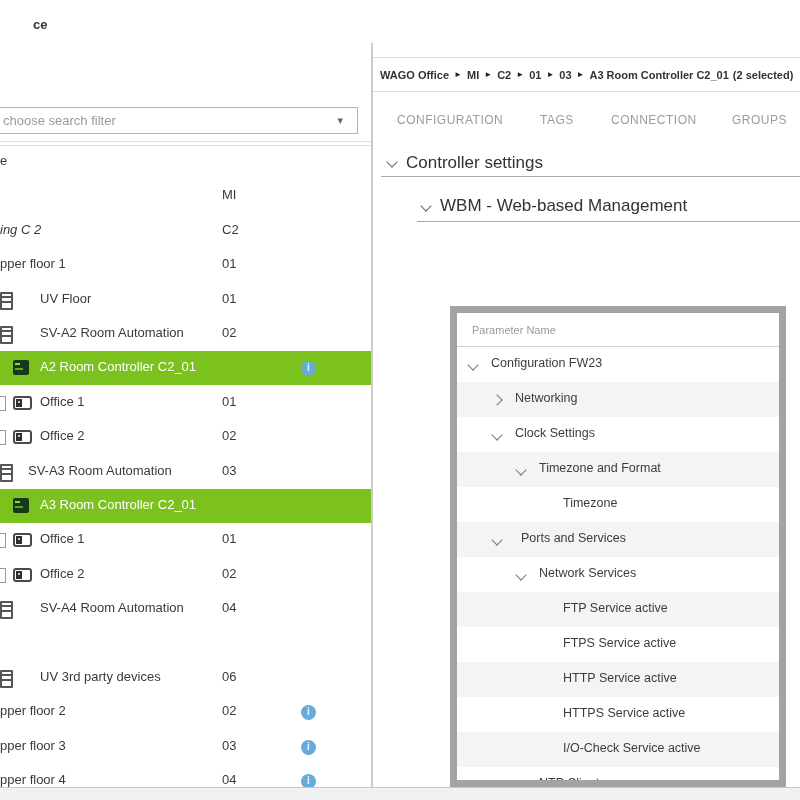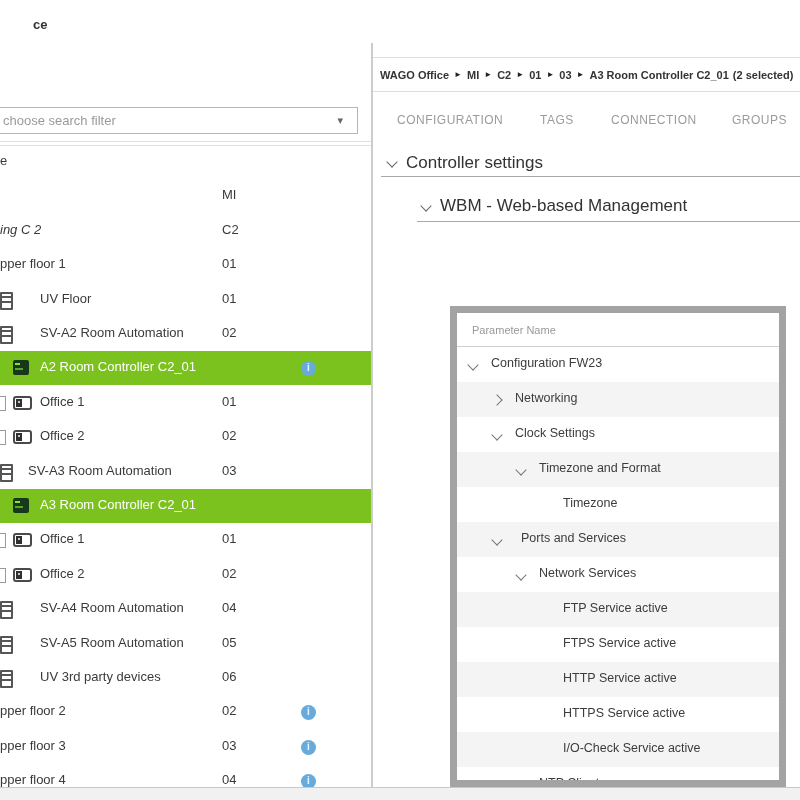--- a/index.html
+++ b/index.html
@@ -182,25 +182,20 @@
           <div class="bracket"></div>
           <div class="icon-office"></div>
           <span class="tlabel" style="left: 40px;">Office 2</span>
           <span class="tnum">02</span>
         </div>
         <div class="trow" style="top: 549.2px;">
           <div class="icon-module"></div>
           <span class="tlabel" style="left: 40px;">SV-A4 Room Automation</span>
           <span class="tnum">04</span>
         </div>
-        <div class="trow" style="top: 583.6px;">
-          <div class="icon-module"></div>
-          <span class="tlabel" style="left: 40px;">SV-A5 Room Automation</span>
-          <span class="tnum">05</span>
-        </div>
         <div class="trow" style="top: 618px;">
           <div class="icon-module"></div>
           <span class="tlabel" style="left: 40px;">UV 3rd party devices</span>
           <span class="tnum">06</span>
         </div>
         <div class="trow" style="top: 652.4px;">
           <span class="tlabel" style="left: 0px;">pper floor 2</span>
           <span class="tnum">02</span>
           <div class="info-dot"></div>
         </div>

